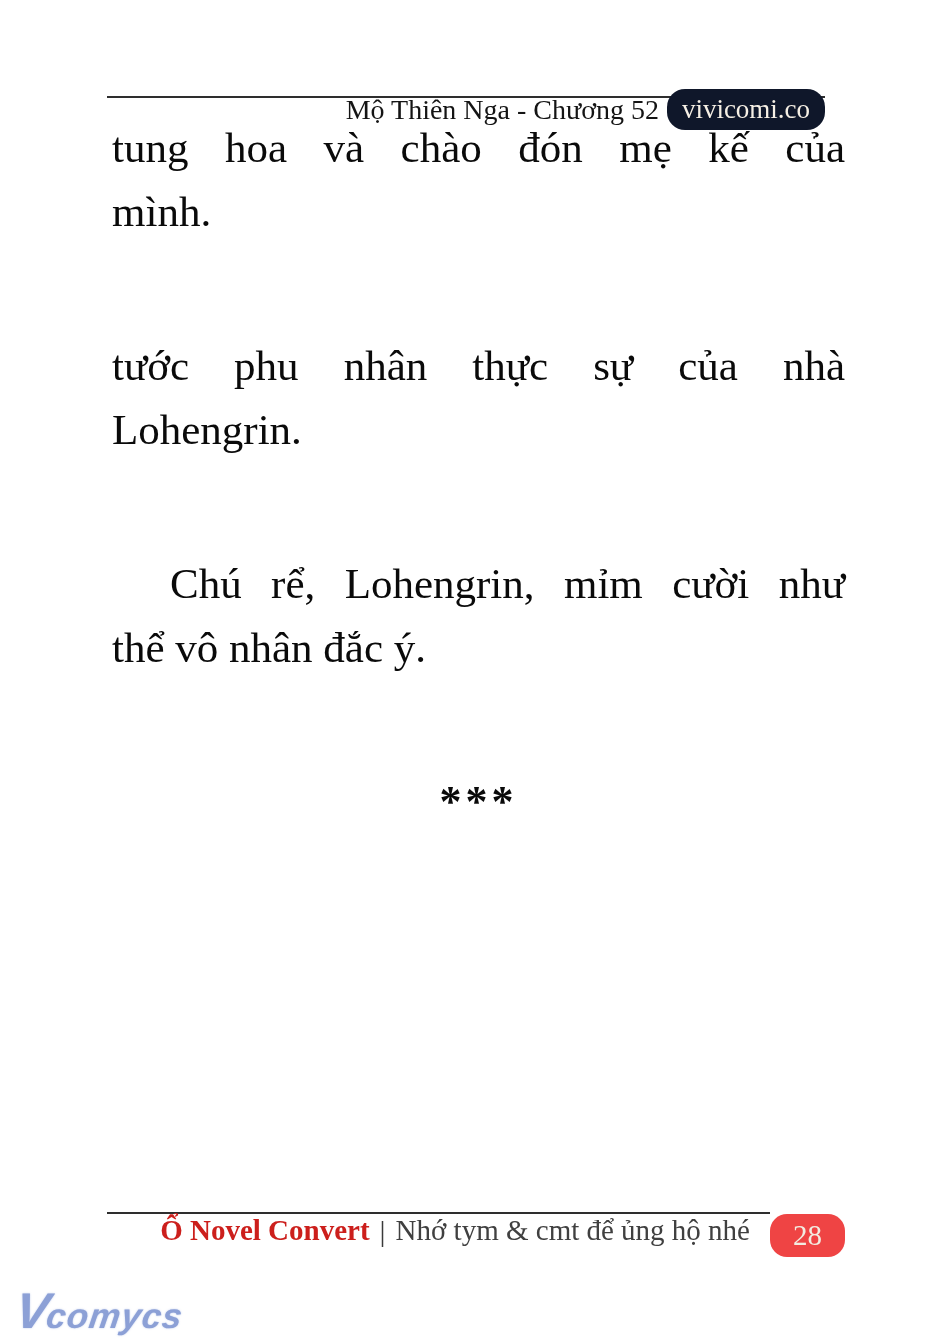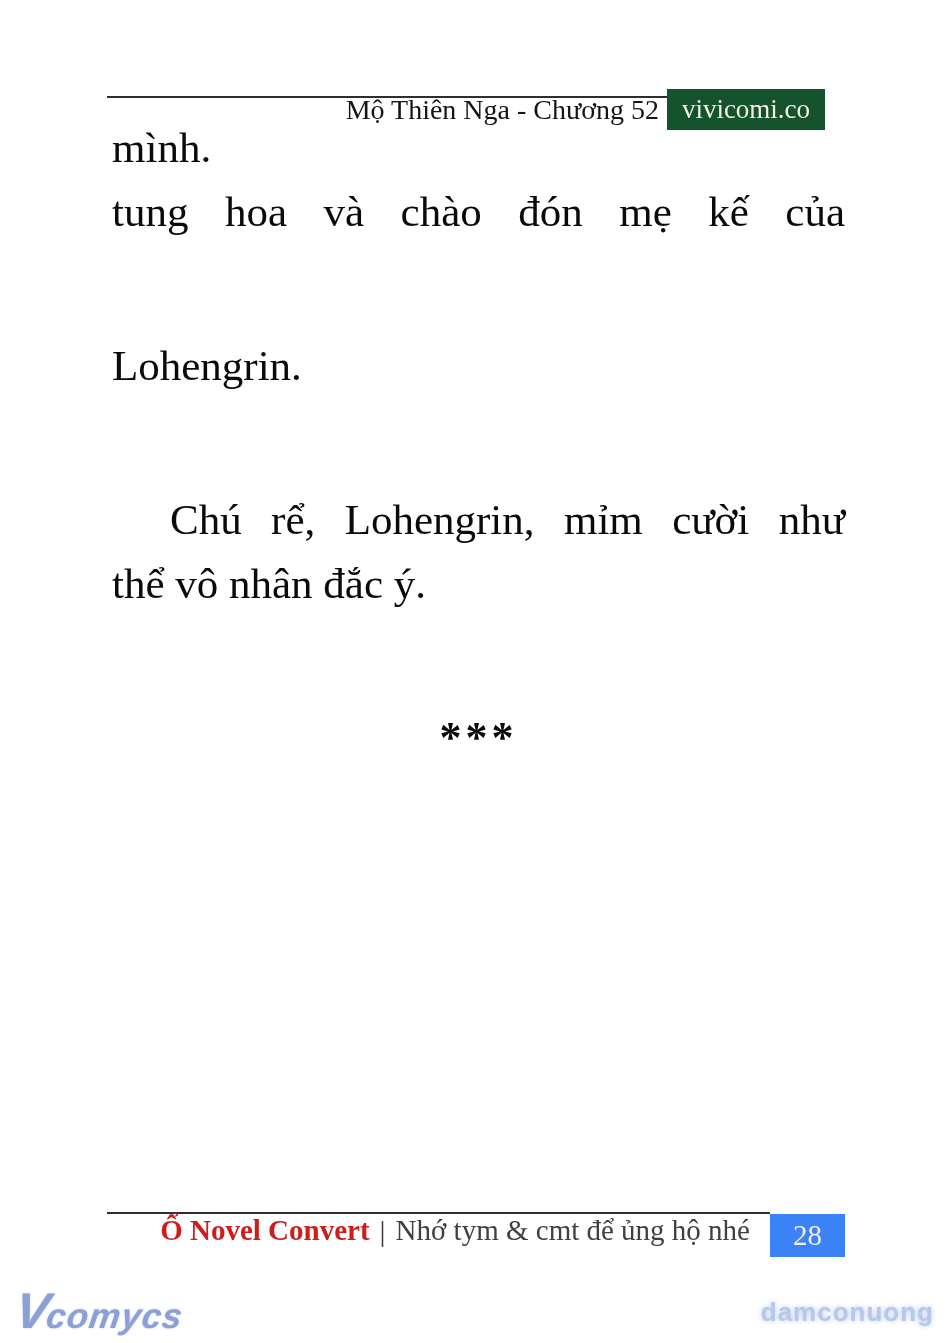--- a/index.html
+++ b/index.html
@@ -124,45 +124,45 @@
   }
 </style>
 </head>
 <body>
 
 <div class="page">
 
   <div class="header-rule"></div>
   <div class="header-row">
     <span class="header-title">Mộ Thiên Nga - Chương 52</span>
-    <span class="header-badge" style="background: #14532d; color: rgb(246, 240, 229);">vivicomi.co</span>
+    <span class="header-badge" style="background: #0f172a; color: rgb(246, 240, 229); border-radius: 18px;">vivicomi.co</span>
   </div>
 
   <div class="body-text">
 
   <div class="para">
+        <div class="text-line">tung hoa và chào đón mẹ kế của</div>
         <div class="text-line last">mình.</div>
-        <div class="text-line">tung hoa và chào đón mẹ kế của</div>
       </div>
       <div class="para">
+        <div class="text-line">tước phu nhân thực sự của nhà</div>
         <div class="text-line last">Lohengrin.</div>
       </div>
       <div class="para">
         <div class="text-line indent">Chú rể, Lohengrin, mỉm cười như</div>
         <div class="text-line last">thể vô nhân đắc ý.</div>
       </div>
       <div class="separator">***</div>
     </div>
 
   <div class="footer-rule"></div>
   <div class="footer-row">
     <span class="footer-brand" style="color: rgb(204, 31, 28);">Ổ Novel Convert</span>
     <span class="footer-divider">|</span>
     <span class="footer-note">Nhớ tym &amp; cmt để ủng hộ nhé</span>
-    <span class="footer-badge" style="background: #3b82f6; color: rgb(242, 236, 225);">28</span>
+    <span class="footer-badge" style="background: #ef4444; color: rgb(242, 236, 225); border-radius: 17px;">28</span>
   </div>
 
   <div class="wm-left" style="color: rgb(140, 160, 214);">
     <span class="wm-cap">V</span><span class="wm-rest">comycs</span>
   </div>
-  <div class="wm-right" style="color: rgb(183, 199, 234);">damconuong</div>
 
 </div>
 
 </body></html>

